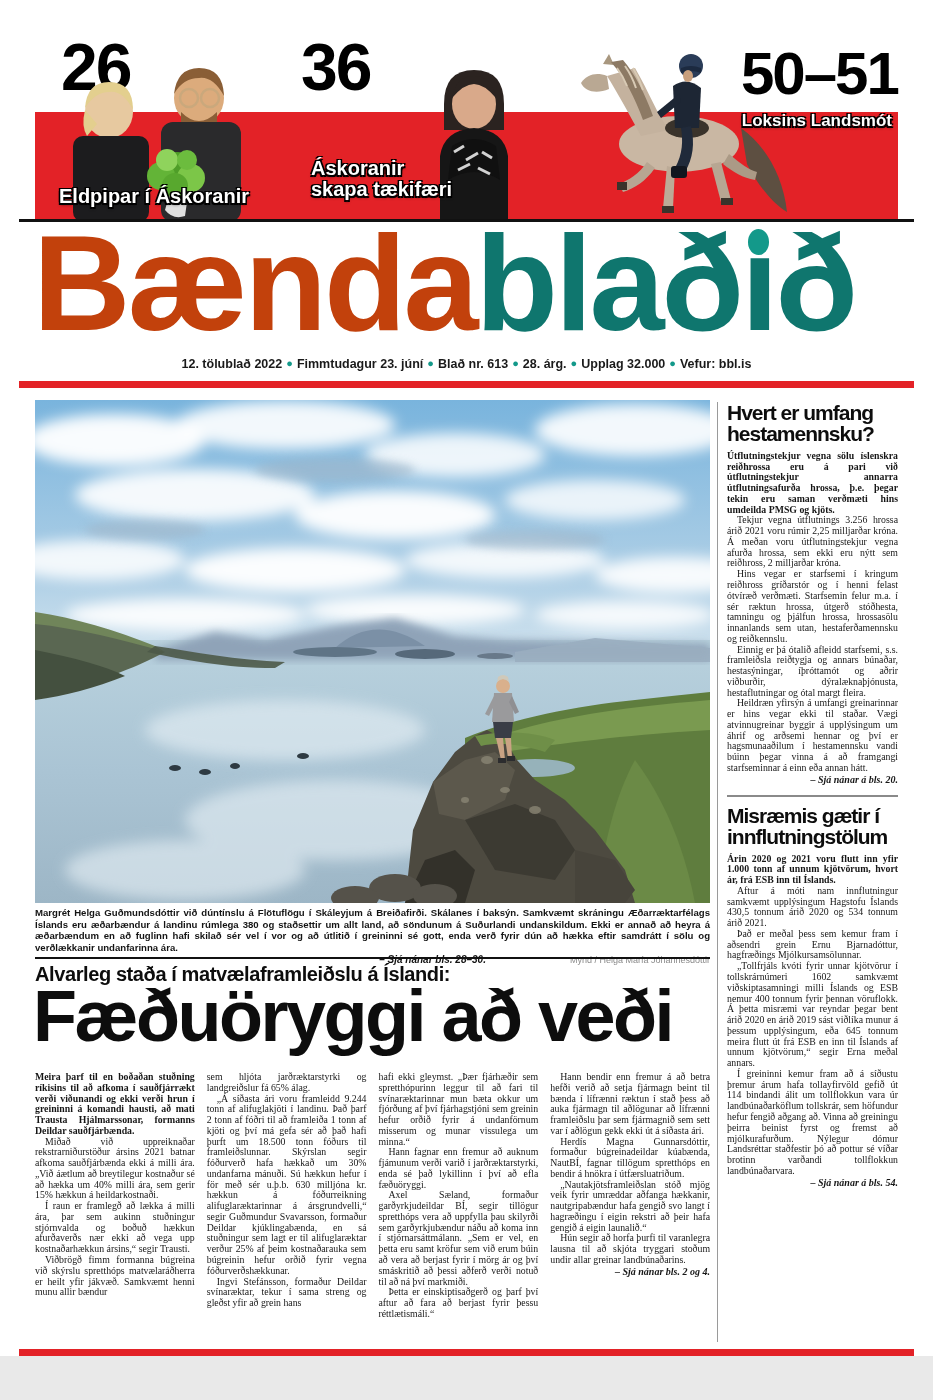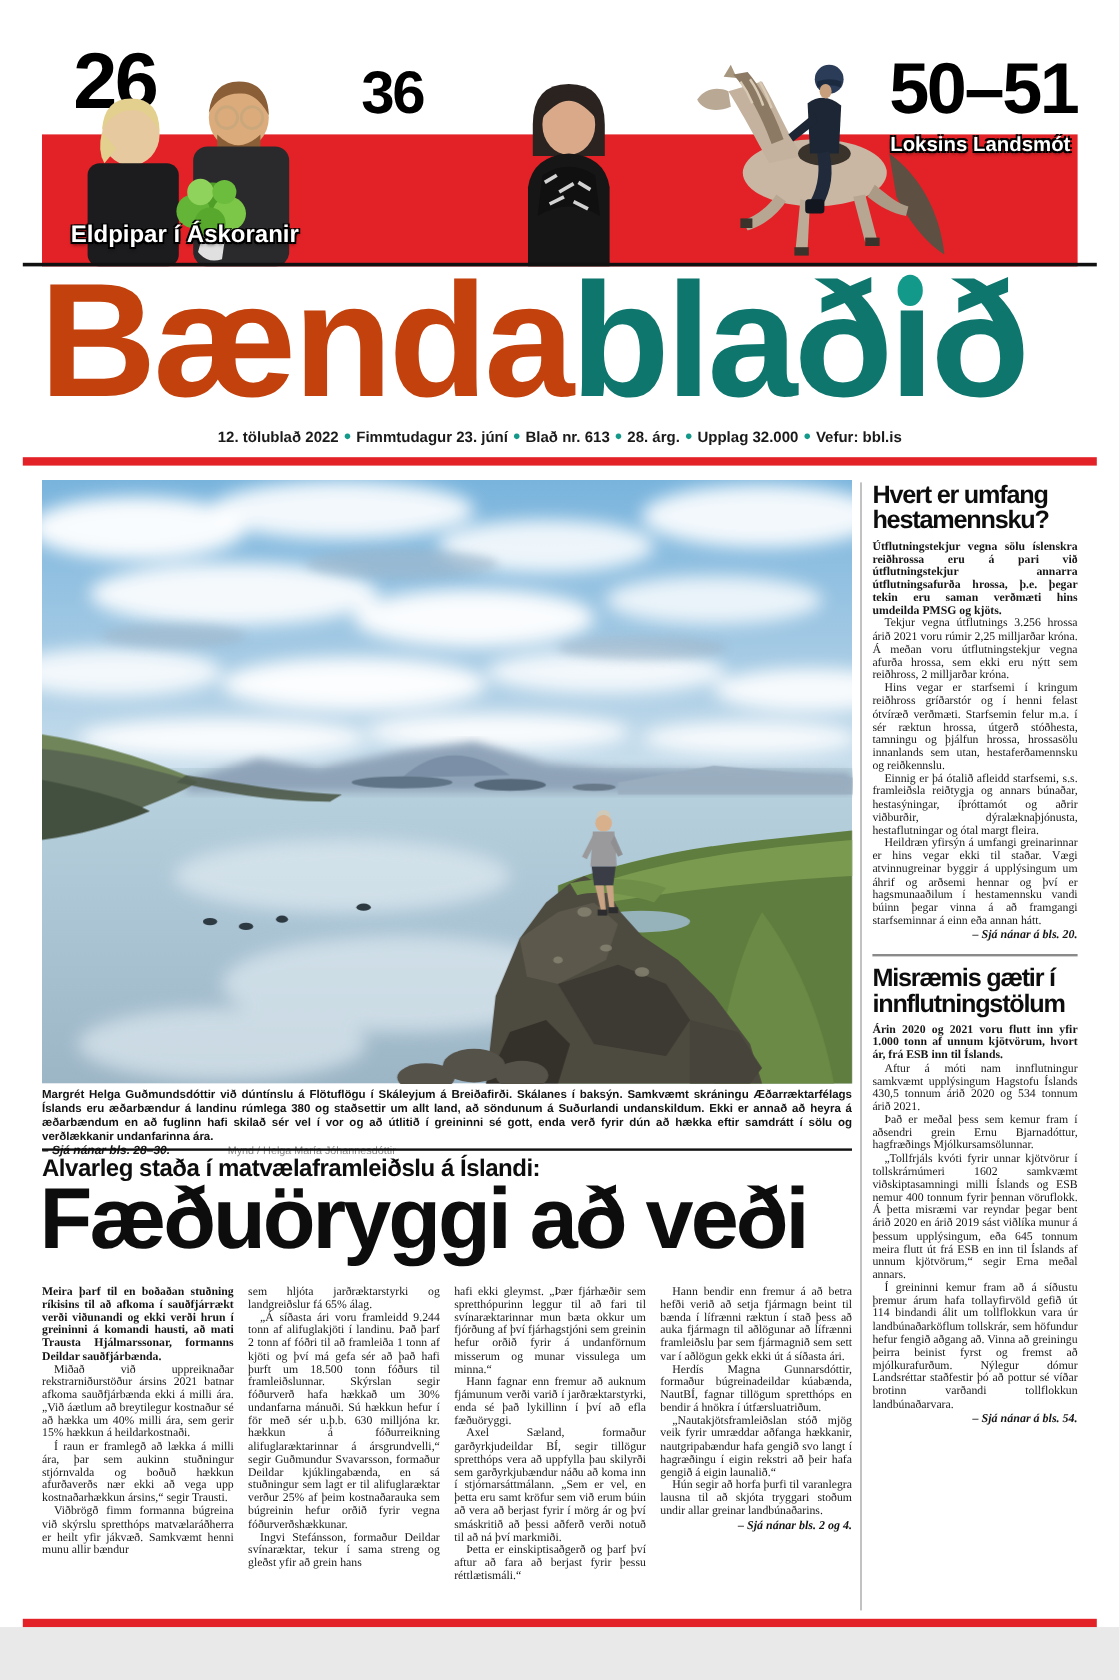--- a/index.html
+++ b/index.html
@@ -5,21 +5,21 @@
   html,body{margin:0;padding:0;background:#e9e9e9;}
   .page{position:relative;width:933px;height:1356px;background:#fff;margin:0 auto;overflow:hidden;
         font-family:"Liberation Sans",sans-serif;color:#111;}
 
   
   .banner{position:absolute;left:19px;top:0;width:895px;height:222px;}
   .red-band{position:absolute;left:16px;top:112px;width:863px;height:110px;background:#e32227;}
   .banner-rule{position:absolute;left:0;top:219px;width:895px;height:3px;background:#111;}
   .pgnum{position:absolute;font-weight:bold;letter-spacing:-2px;color:#000;line-height:1;}
   .pgnum-1{left:42px;top:34px;font-size:66px;}
-  .pgnum-2{left:282px;top:52px;font-size:50px;}
+  .pgnum-2{left:282px;top:34px;font-size:66px;}
   .pgnum-3{left:722px;top:44px;font-size:60px;}
   .banner-photo{position:absolute;}
   .bp1{left:38px;top:60px;width:200px;height:162px;}
   .bp2{left:395px;top:60px;width:120px;height:162px;}
   .bp3{left:532px;top:36px;width:252px;height:186px;}
   .banner-cap{position:absolute;color:#fff;font-weight:bold;line-height:1.05;
     text-shadow:-1.5px -1.5px 0 #000,1.5px -1.5px 0 #000,-1.5px 1.5px 0 #000,1.5px 1.5px 0 #000,0 2px 3px rgba(0,0,0,.55);}
   .cap1{left:40px;top:186px;font-size:20px;}
   .cap2{left:292px;top:158px;font-size:20px;}
   .cap3{right:22px;top:112px;font-size:17px;text-align:left;}
@@ -34,21 +34,21 @@
     border-radius:50%;background:#13998a;}
   .dateline{position:absolute;left:19px;top:357px;width:895px;text-align:center;
     font-size:12.5px;font-weight:bold;color:#1a1a1a;}
   .dateline .dot{color:#13998a;font-size:11px;padding:0 4px;position:relative;top:-1px;}
   .red-rule{position:absolute;left:19px;top:381px;width:895px;height:7px;background:#e32227;}
 
   
   .main-photo{position:absolute;left:35px;top:400px;width:675px;height:503px;overflow:hidden;}
   .photo-caption{position:absolute;left:35px;top:907px;width:675px;
     font-size:9.6px;font-weight:bold;line-height:1.2;text-align:justify;color:#141414;}
-  .caption-meta{display:flex;gap:48px;margin-top:1px;align-items:baseline;}
+  .caption-meta{display:flex;justify-content:flex-end;gap:84px;margin-top:1px;align-items:baseline;}
   .caption-see{font-style:italic;font-weight:bold;font-size:10px;}
   .caption-credit{color:#8a8a8a;font-weight:normal;font-size:9px;}
 
   .black-rule{position:absolute;left:35px;top:957px;width:675px;height:2px;background:#111;}
 
   
   .kicker{position:absolute;left:35px;top:963px;font-size:20px;font-weight:bold;letter-spacing:-0.4px;color:#0d0d0d;text-align:center;}
   .headline{position:absolute;left:33px;top:980px;width:680px;font-size:72px;font-weight:bold;
     letter-spacing:-2.5px;line-height:1;color:#0d0d0d;}
   .body-cols{position:absolute;left:35px;top:1072px;width:675px;height:278px;
@@ -114,20 +114,24 @@
         <path d="M38,86 Q60,72 82,86 L86,120 Q60,104 34,120 Z" fill="#101010"></path>
         <g stroke="#e8e8e8" stroke-width="3" fill="none" opacity="0.9">
           <path d="M40,92 l10,-6"></path>
             <path d="M52,100 l12,-7"></path>
             <path d="M68,92 l10,6"></path>
           <path d="M44,110 l12,-6"></path>
             <path d="M64,108 l12,6"></path>
         </g>
       </g>
     </svg>
+    <div class="banner-cap cap2">
+      <div>Áskoranir</div>
+      <div>skapa tækifæri</div>
+    </div>
 
     <svg class="banner-photo bp3" viewBox="0 0 252 186">
       <g>
         <path d="M190,92 C215,110 232,140 236,176 C222,168 206,148 196,128 Z" fill="#5d4f41"></path>
         <ellipse cx="128" cy="108" rx="60" ry="28" fill="#c9b7a3"></ellipse>
         <path d="M90,100 C76,74 66,56 56,40 L84,32 C98,56 106,78 118,94 Z" fill="#c4b29e"></path>
         <path d="M56,40 C46,36 36,38 30,47 C34,56 46,58 58,53 Z" fill="#b9a893"></path>
         <path d="M52,28 l6,-10 5,11 Z" fill="#a8977f"></path>
         <path d="M60,26 C74,42 84,62 92,84 L102,80 C94,58 84,38 72,24 Z" fill="#8d7a64"></path>
         <g stroke="#d8cab4" stroke-width="2" fill="none">

